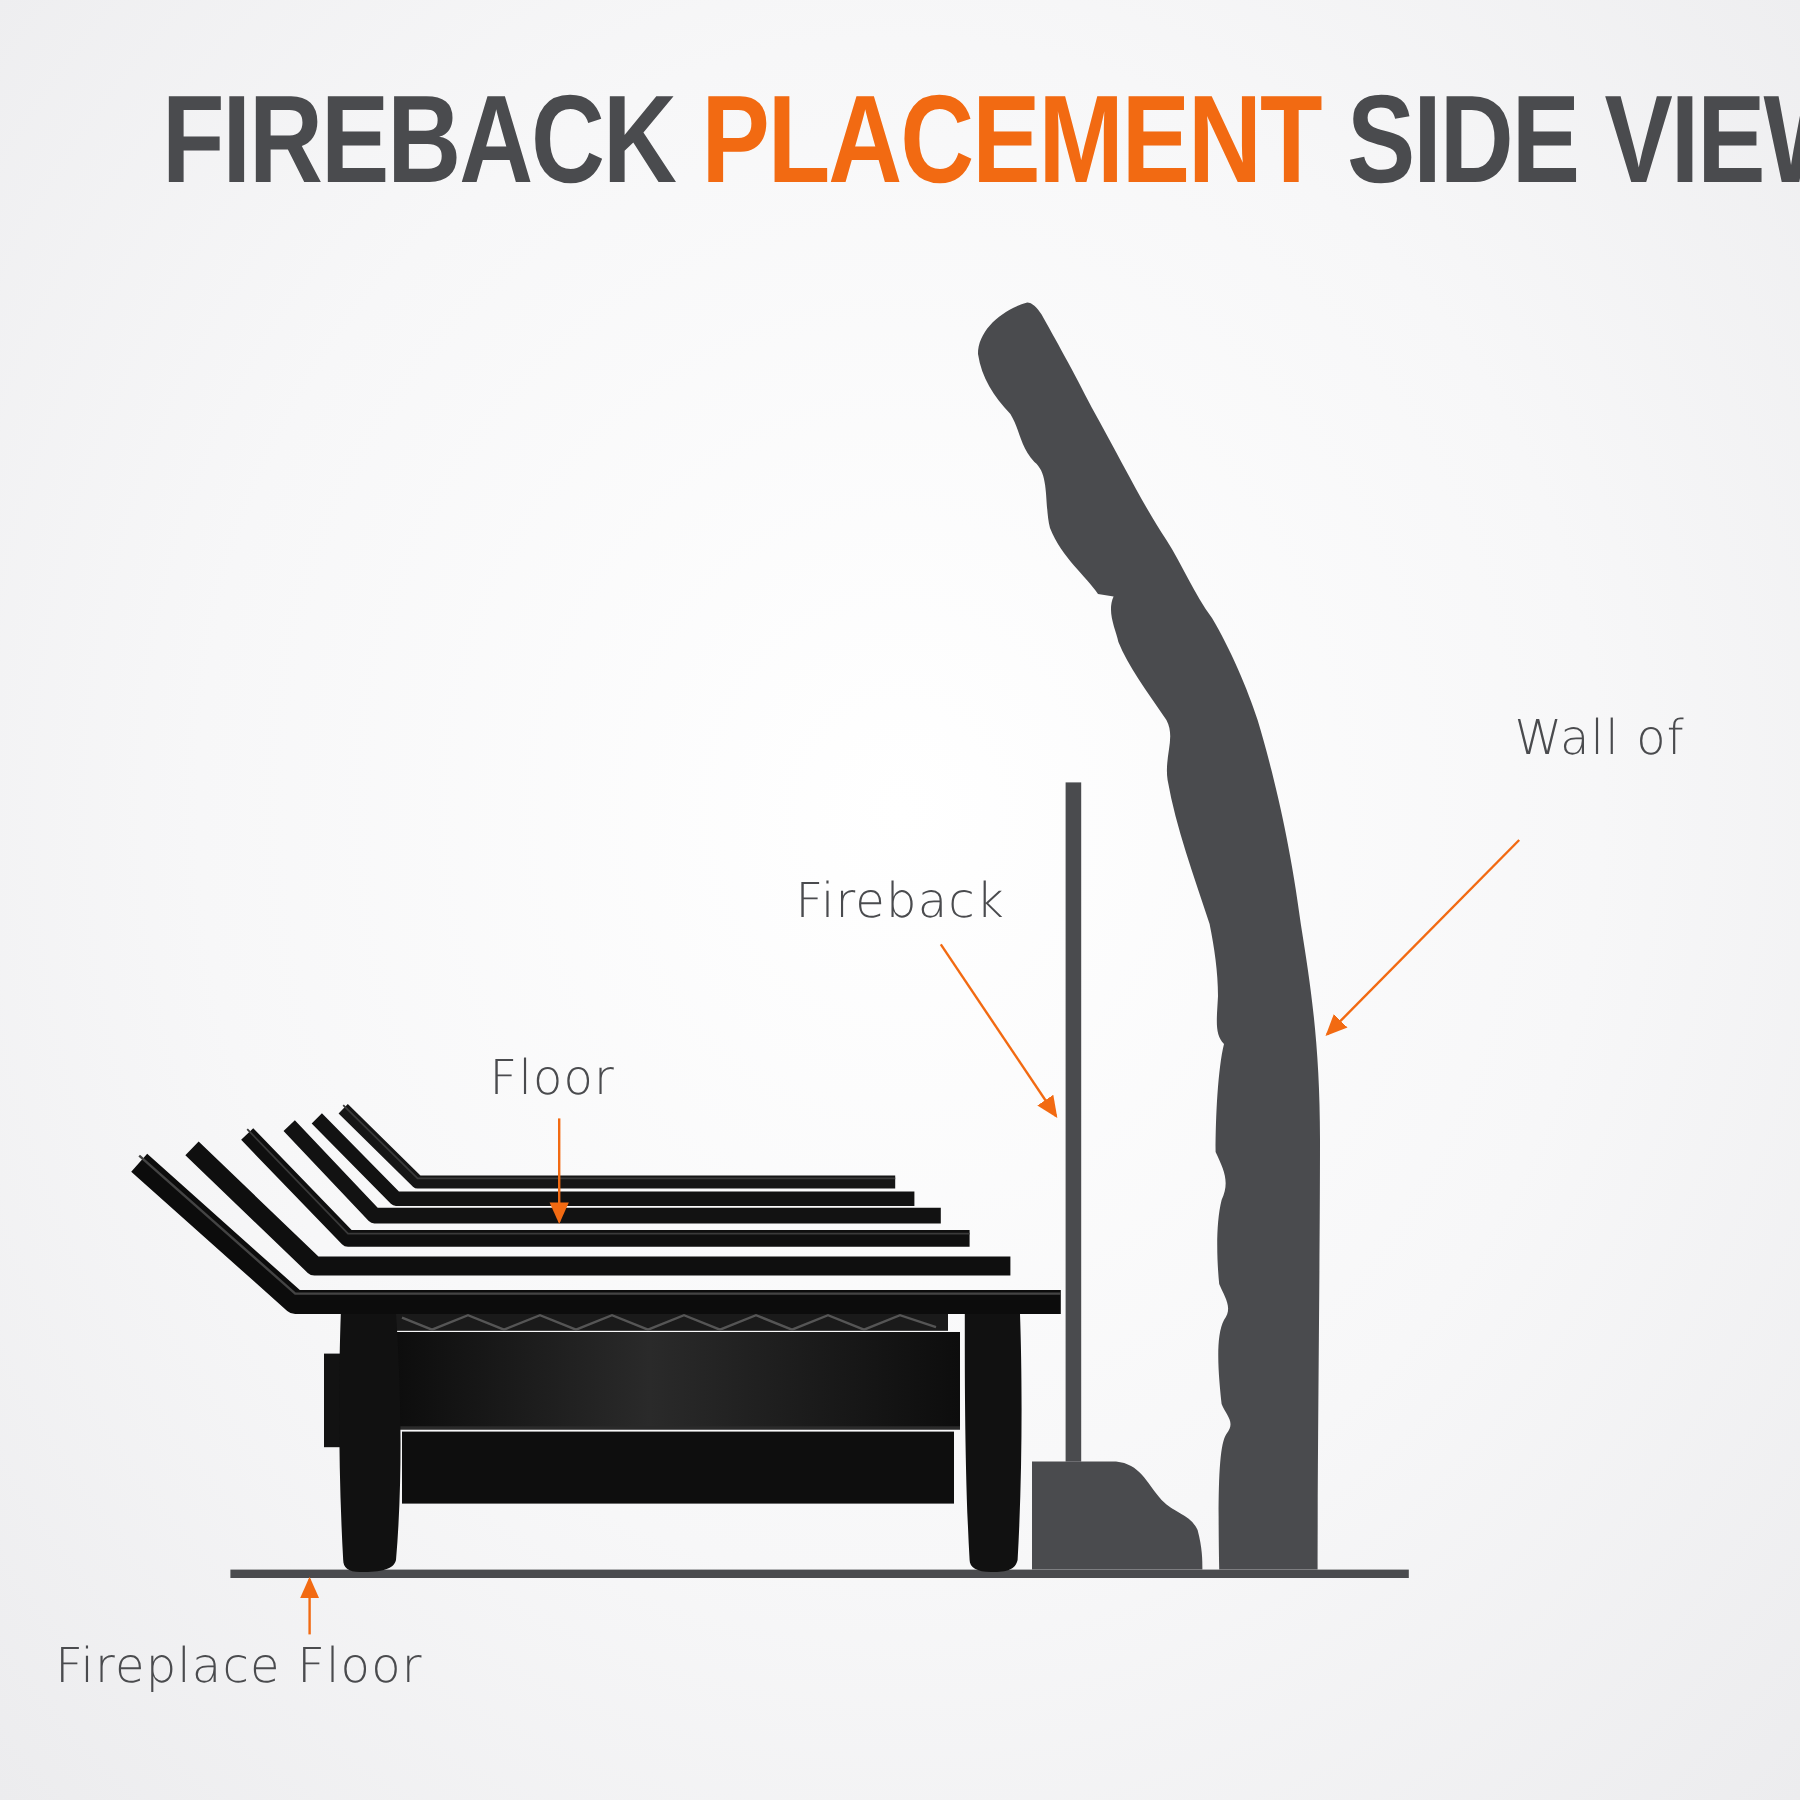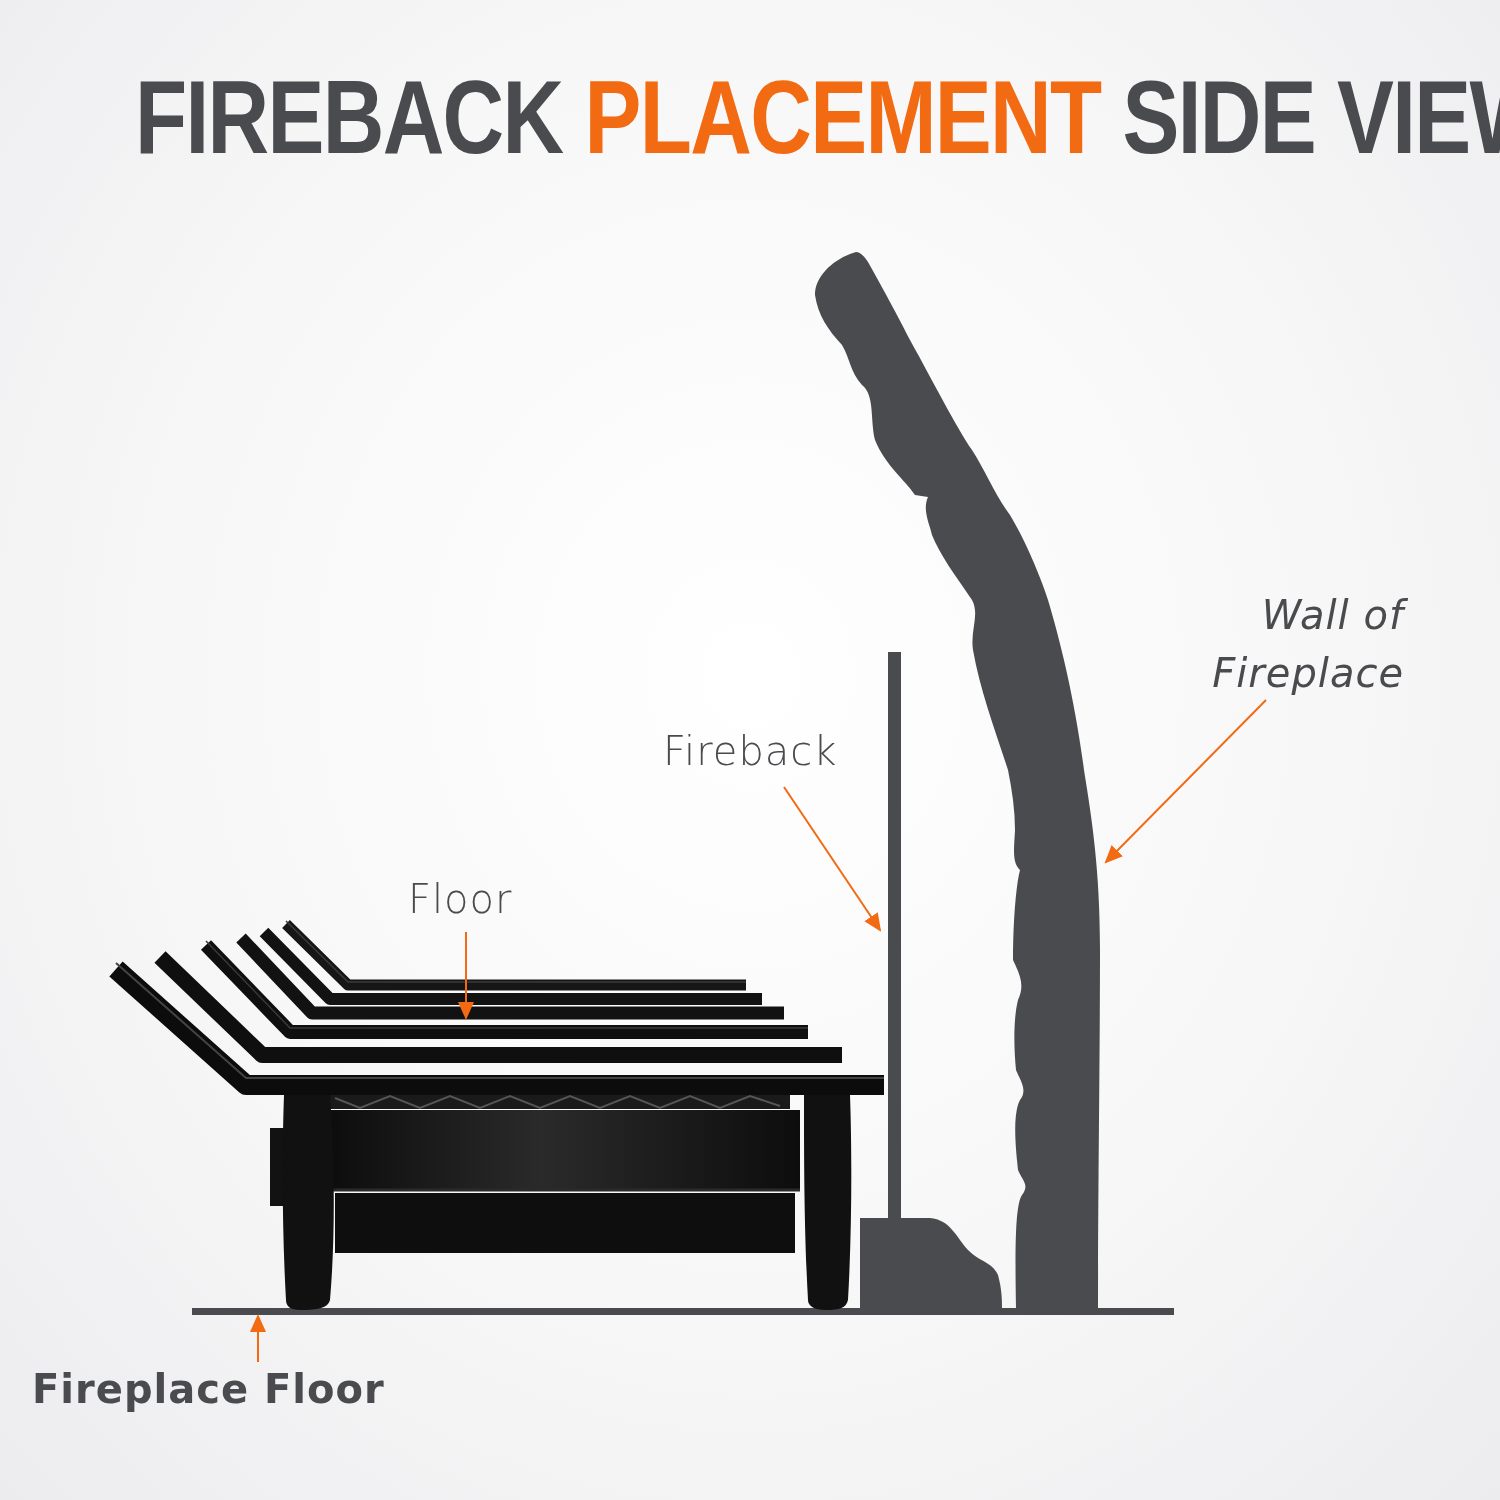--- a/index.html
+++ b/index.html
@@ -28,21 +28,21 @@
     .label {
       position: absolute;
       font-family: "DejaVu Sans", sans-serif;
       font-weight: 300;
       color: #4a4b4e;
       font-size: 40px;
       line-height: 58px;
       letter-spacing: 1px;
       white-space: nowrap;
     }
-    .label.right { text-align: right; font-style: italic; }
+    .label.right { text-align: right; }
   </style>
 </head>
 <body>
 
 <div class="title">
   <span class="t-dark">FIREBACK</span>
   <span class="t-accent">PLACEMENT</span>
   <span class="t-dark">SIDE VIEW</span>
 </div>
 
@@ -122,20 +122,19 @@
   </g>
 
   <line x1="1266" y1="700" x2="1106" y2="862" stroke="#f26a12" stroke-width="2" marker-end="url(#arrowhead)"></line>
   <line x1="784" y1="787" x2="880" y2="930" stroke="#f26a12" stroke-width="2" marker-end="url(#arrowhead)"></line>
   <line x1="466" y1="932" x2="466" y2="1018" stroke="#f26a12" stroke-width="2" marker-end="url(#arrowhead)"></line>
   <line x1="258" y1="1362" x2="258" y2="1316" stroke="#f26a12" stroke-width="2" marker-end="url(#arrowhead)"></line>
 </svg>
 
 <div class="label right" style="left:1200px; top:586px; width:204px;">
   <div>Wall of</div>
-  <div>Fireplace</div>
 </div>
 
 <div class="label" style="left:663px; top:722px;">Fireback</div>
 
 <div class="label" style="left:408px; top:870px;">Floor</div>
 
-<div class="label" style="left:32px; top:1360px;font-weight:bold;">Fireplace Floor</div>
+<div class="label" style="left:46px; top:1360px;">Fireplace Floor</div>
 
 </body></html>

